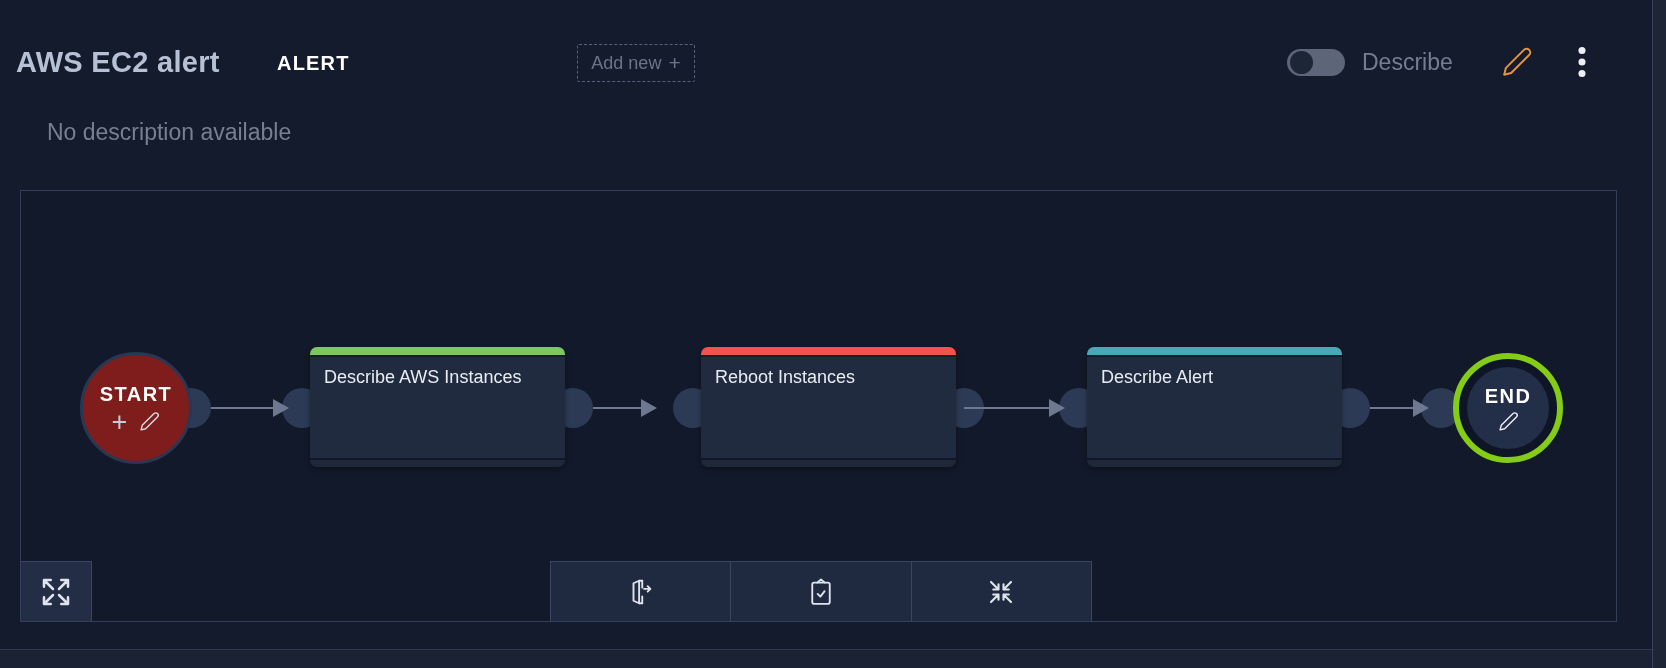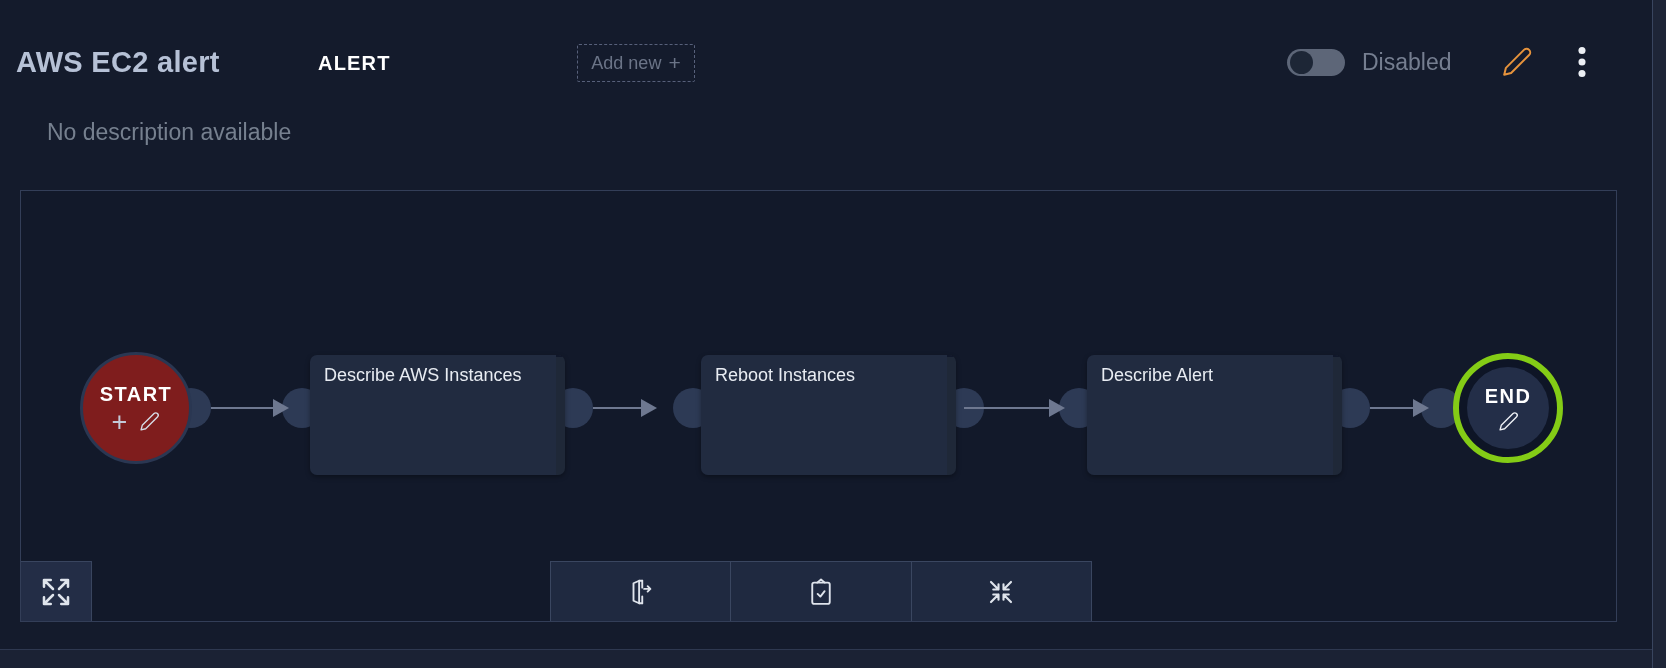--- a/index.html
+++ b/index.html
@@ -11,21 +11,21 @@
     color: #e8ecf2;
   }
 
   
   .page-title {
     position: absolute; left: 16px; top: 46px;
     font-size: 29px; font-weight: 700; color: #b6c1d6; letter-spacing: 0.3px;
   }
   .alert-badge {
     position: absolute; left: 277px; top: 52px;
-    font-size: 20px; font-weight: 700; color: #ffffff; letter-spacing: 1.2px; margin-left: 41px;
+    font-size: 20px; font-weight: 700; color: #ffffff; letter-spacing: 1.2px;
   }
   .add-new-btn {
     position: absolute; left: 577px; top: 44px; width: 118px; height: 38px;
     border: 1px dashed #57607a; border-radius: 2px;
     display: flex; align-items: center; justify-content: center; gap: 7px;
     color: #6b7487; font-size: 18px; background: transparent; cursor: pointer;
   }
   .add-new-btn .plus { font-size: 21px; font-weight: 300; color: #6b7487; }
 
   .toggle {
@@ -92,23 +92,23 @@
     background: #0e1526; border: 6px solid #84cc16; border-radius: 50%;
     z-index: 2; cursor: pointer;
   }
   .end-inner {
     position: absolute; inset: 8px; background: #232e48; border-radius: 50%;
     display: flex; flex-direction: column; align-items: center; justify-content: center; gap: 3px;
   }
 
   
   .wf-node {
-    position: absolute; top: 164px; width: 255px; height: 120px;
+    position: absolute; top: 156px; width: 255px; height: 120px;
     border-radius: 7px; overflow: hidden; z-index: 2; cursor: pointer;
-    display: flex; flex-direction: row;
+    display: flex; flex-direction: column;
     box-shadow: 0 2px 5px rgba(0,0,0,0.35);
   }
   .wf-node .accent-bar { height: 10px; flex: 0 0 auto; border-bottom: 2px solid #141c2e; }
   .wf-node .node-body { flex: 1 1 auto; background: #212b40; padding: 10px 14px; }
   .wf-node .node-label { font-size: 18px; color: #e8ecf2; }
   .wf-node .node-footer { flex: 0 0 9px; background: #1f2838; border-top: 2px solid #10172a; }
 
   
   .expand-btn {
     position: absolute; left: 0; bottom: 0; width: 71px; height: 60px;
@@ -147,21 +147,21 @@
 <div class="alert-badge">ALERT</div>
 
 <button class="add-new-btn">
   <span>Add new</span>
     <span class="plus">+</span>
 </button>
 
 <div class="toggle">
   <div class="knob"></div>
 </div>
-<div class="toggle-label">Disabled</div>
+<div class="toggle-label">Describe</div>
 
 <div class="edit-pencil">
   <span style="display:flex;">
     <svg width="32" height="32" viewBox="0 0 24 24" fill="none" stroke="currentColor" stroke-width="1.5" stroke-linejoin="round" stroke-linecap="round">
       <path d="M17.2 2.9a2.6 2.6 0 0 1 3.9 3.9L7.6 20.3 2.4 21.6l1.3-5.2L17.2 2.9z"></path>
     </svg>
   </span>
 </div>
 
 <div class="kebab">

